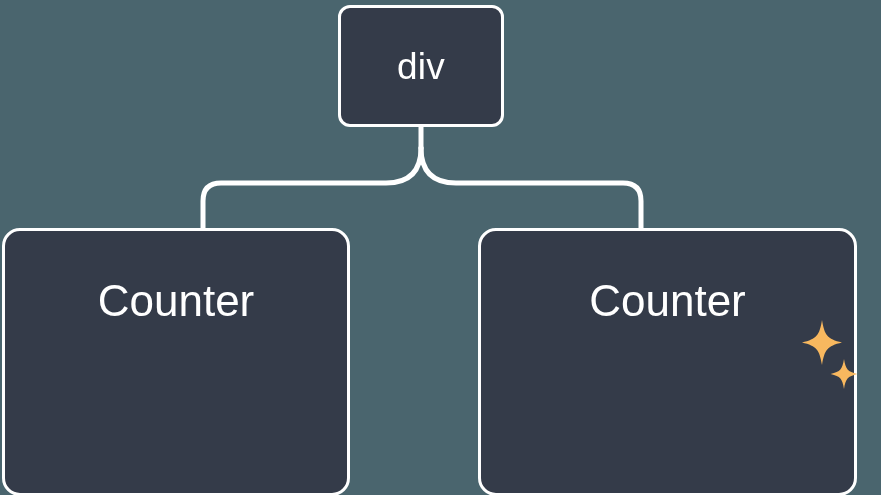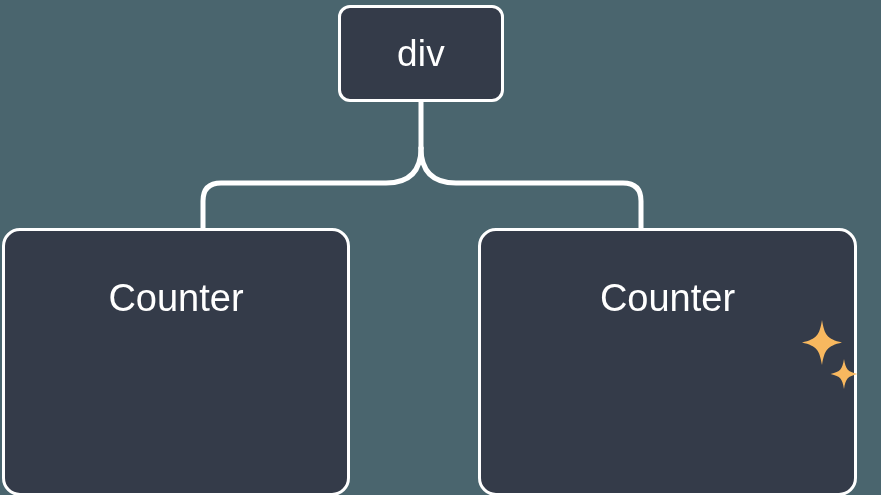--- a/index.html
+++ b/index.html
@@ -35,42 +35,42 @@
     box-sizing: border-box;
     background: #343b49;
     border: 3px solid #ffffff;
     border-radius: 14px;
     z-index: 2;
   }
   .node-root {
     left: 338px;
     top: 5px;
     width: 166px;
-    height: 97px;
+    height: 122px;
     border-radius: 12px;
     display: flex;
     align-items: center;
     justify-content: center;
   }
   .node-root .node-title {
     font-size: 37px;
     color: #ffffff;
     line-height: 1;
     letter-spacing: .2px;
   }
   .node-child {
     top: 228px;
     height: 268px;
     border-radius: 18px;
   }
   .node-left  { left: 2px;   width: 348px; }
   .node-right { left: 478px; width: 379px; }
 
   .node-title {
-    font-size: 38px;
+    font-size: 44px;
     color: #ffffff;
     text-align: center;
     line-height: 1;
     white-space: nowrap;
   }
   .node-child .node-title {
     margin-top: 48px;
   }
 
   

